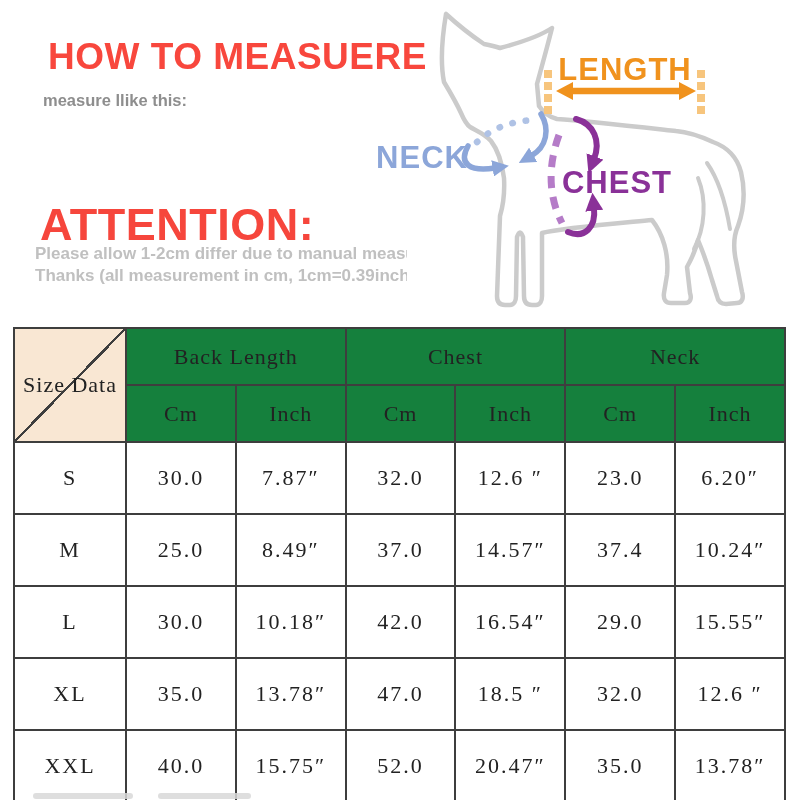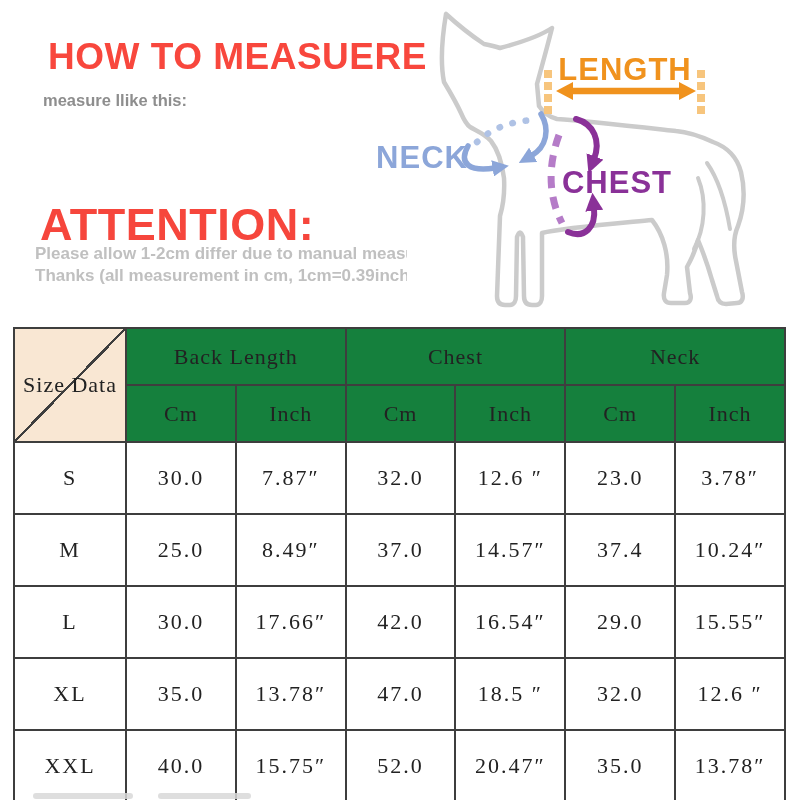--- a/index.html
+++ b/index.html
@@ -139,35 +139,35 @@
       <th>Cm</th>
       <th>Inch</th>
     </tr>
     <tr class="datarow">
       <td>S</td>
       <td>30.0</td>
       <td>7.87″</td>
       <td>32.0</td>
       <td>12.6 ″</td>
       <td>23.0</td>
-      <td>3.78″</td>
+      <td>6.20″</td>
     </tr>
     <tr class="datarow">
       <td>M</td>
       <td>25.0</td>
       <td>8.49″</td>
       <td>37.0</td>
       <td>14.57″</td>
       <td>37.4</td>
       <td>10.24″</td>
     </tr>
     <tr class="datarow">
       <td>L</td>
       <td>30.0</td>
-      <td>17.66″</td>
+      <td>10.18″</td>
       <td>42.0</td>
       <td>16.54″</td>
       <td>29.0</td>
       <td>15.55″</td>
     </tr>
     <tr class="datarow">
       <td>XL</td>
       <td>35.0</td>
       <td>13.78″</td>
       <td>47.0</td>

